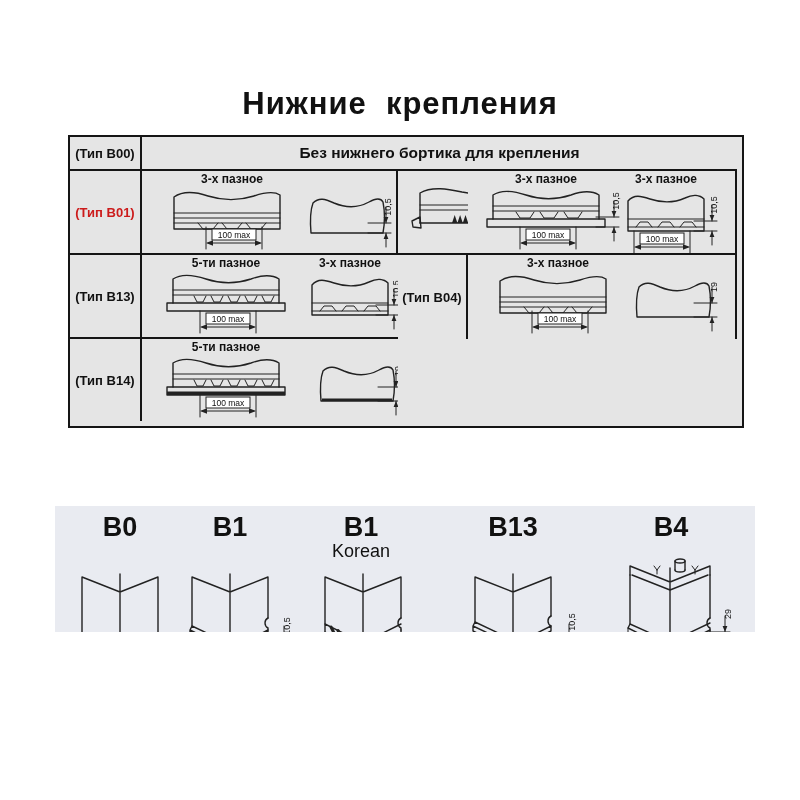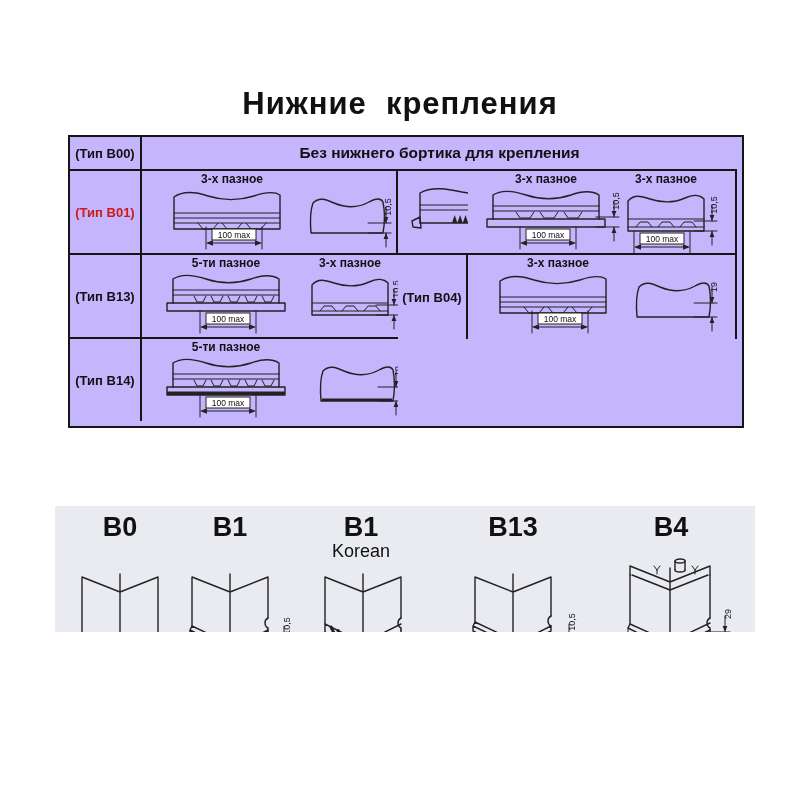--- a/index.html
+++ b/index.html
@@ -4,21 +4,21 @@
 <style>
   html,body{margin:0;padding:0;background:#fff;}
   .page{position:relative;width:800px;height:632px;background:#fff;overflow:hidden;
         font-family:"Liberation Sans",sans-serif;color:#111;}
   .title{position:absolute;top:86px;left:0;width:100%;text-align:center;
          font-size:31px;font-weight:bold;letter-spacing:1px;white-space:pre;}
   
   .mount-table{position:absolute;left:68px;top:135px;width:672px;height:289px;
         border:2.5px solid #151515;display:grid;
         grid-template-columns:72px 256px 70px 269px;
-        grid-template-rows:34px 84px 84px 82px;background:#c4b5fd;}
+        grid-template-rows:34px 84px 84px 82px;background:#e5e5e5;}
   .cell{border-right:2px solid #151515;border-bottom:2px solid #151515;
         position:relative;overflow:hidden;}
   .cell.last-col{border-right:none;}
   .cell.last-row{border-bottom:none;}
   .type-cell{display:flex;align-items:center;justify-content:center;
         font-size:13px;font-weight:bold;white-space:nowrap;}
   .type-red{color:#cc1b1b;}
   .desc-cell{grid-column:2 / 5;display:flex;align-items:center;justify-content:center;
         font-size:15.5px;font-weight:bold;}
   .draw-cell svg{display:block;}

